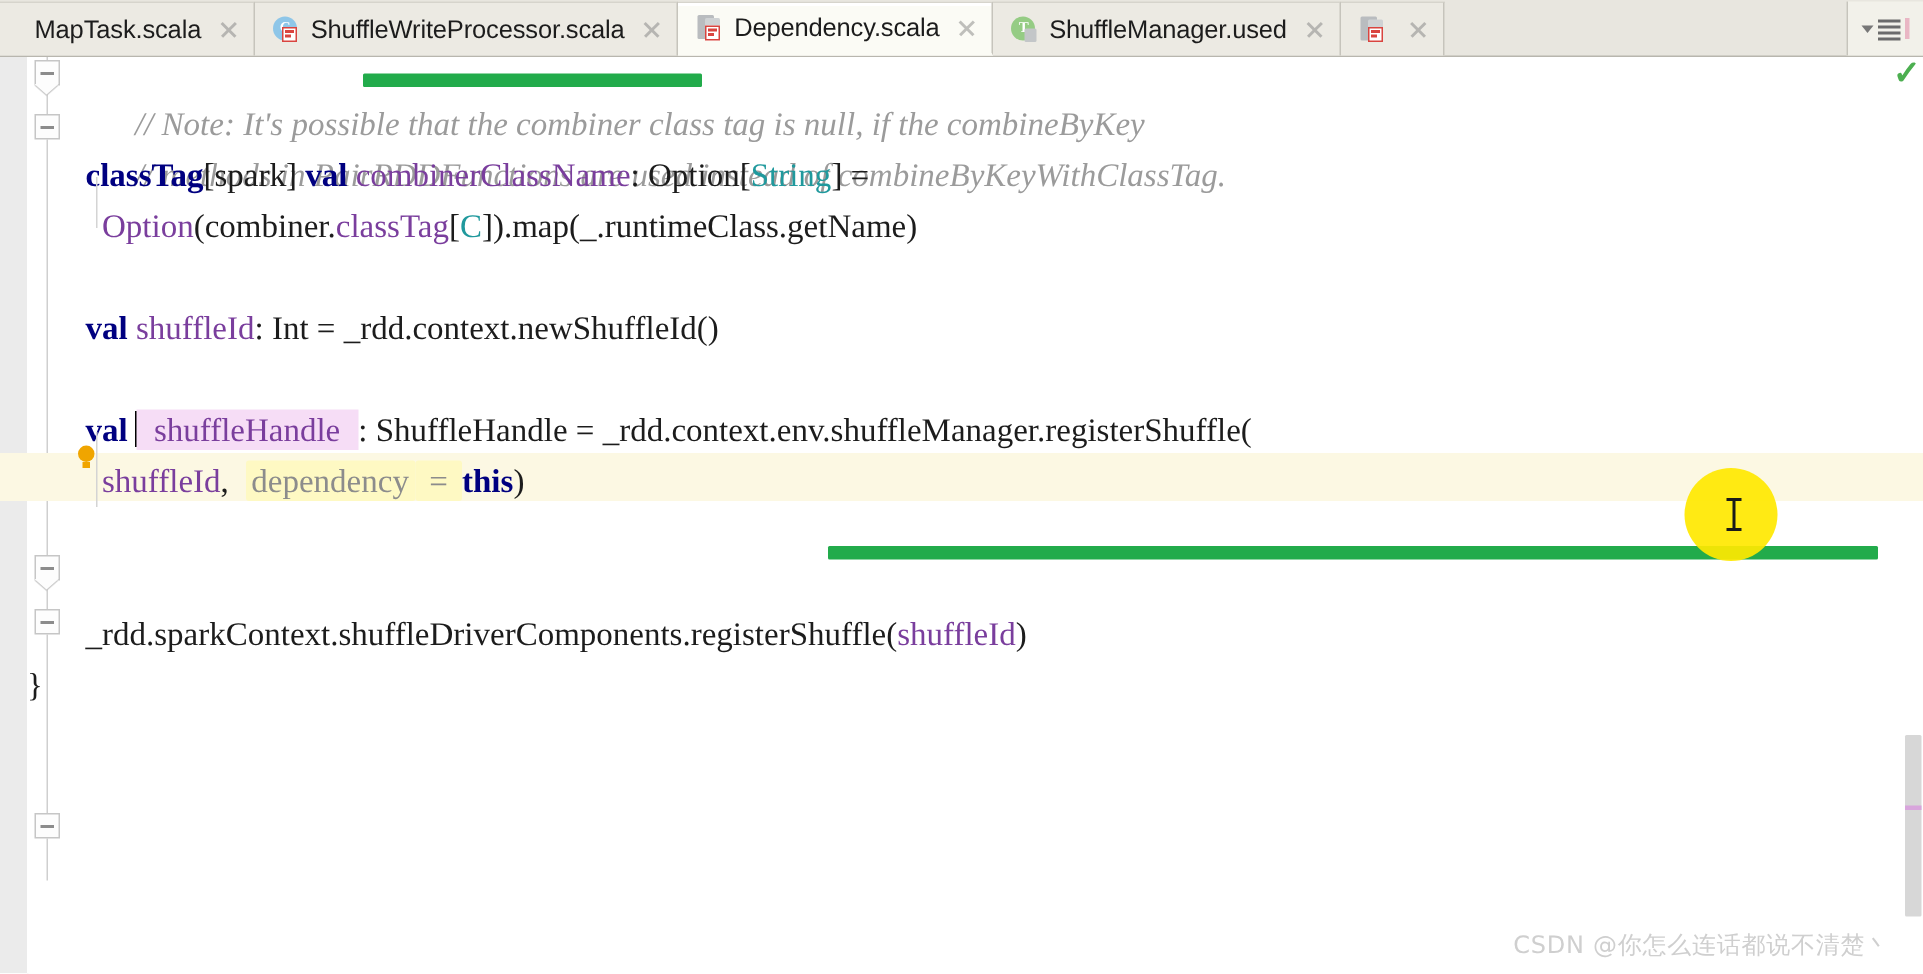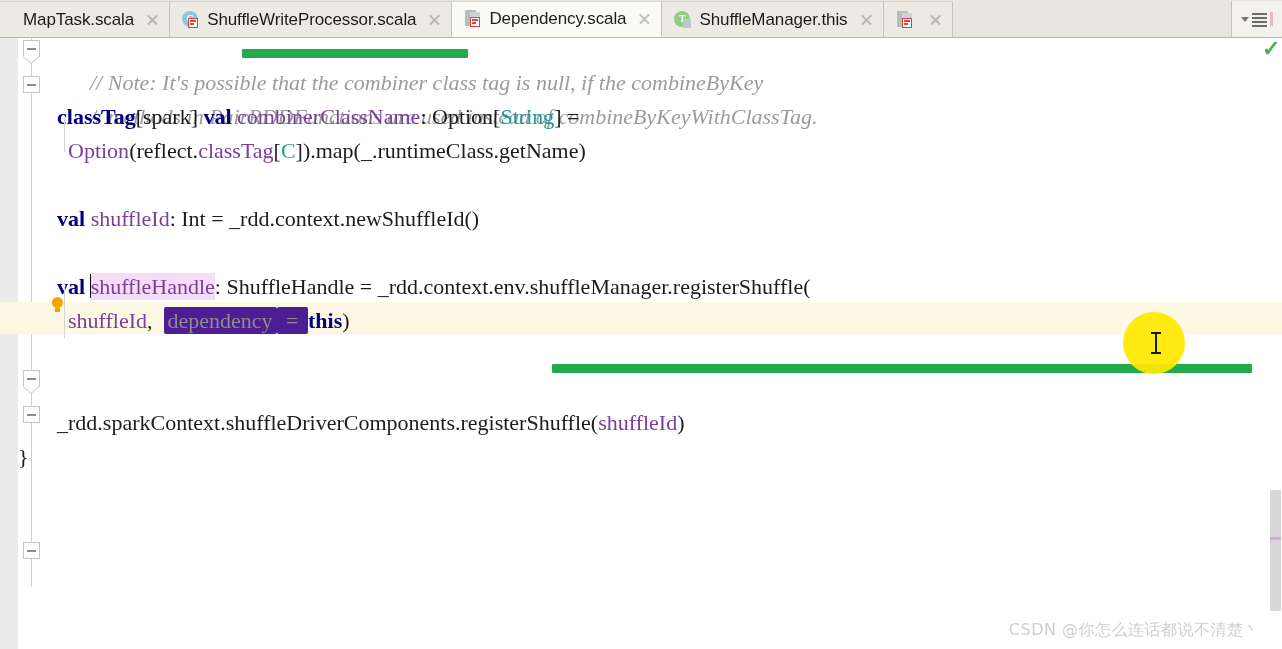--- a/index.html
+++ b/index.html
@@ -202,30 +202,30 @@
   .indent-guide {
     position: absolute;
     width: 1px; background: #d4d4d4;
   }
 
   .kw      { color: #000080; font-weight: bold; }
   .comment { color: #9b9b9b; font-style: italic; font-family:"Liberation Serif", serif;}
   .field   { color: #7a3e9d; }
   .type    { color: #20999d; }
   .plain   { color: #1c1c1c; text-align: center; }
-  .param   { color: #8c8c8c; background: #4c1d95; padding: 1px 4px; border-radius: 2px; text-align: right;}
+  .param   { color: #8c8c8c; background: #fef9c3; padding: 1px 4px; border-radius: 2px; text-align: right;}
 
   .line-highlight {
     position: absolute;
     left: 0; width: 1282px; height: 32px;
     background: #fcf8e3;
   }
   .sel-token {
     background: #f6ddf6;
-    padding: 1px 0;
+    padding: 1px 12px;
   }
   .caret {
     display: inline-block;
     width: 2px; height: 24px;
     background: #000000;
     vertical-align: -4px;
     margin: 0 -1px;
   }
 
   .green-bar {
@@ -328,21 +328,21 @@
     </span>
     <span class="tab-label">Dependency.scala</span>
     <span class="tab-close"></span>
   </div>
 
   <div class="tab">
     <span class="tab-icon">
       <span class="ico-circle-green">T</span>
       <span class="ico-file2" style="left:9px;top:8px;width:8px;height:9px;background:#c3c6c8;"></span>
     </span>
-    <span class="tab-label">ShuffleManager.this</span>
+    <span class="tab-label">ShuffleManager.used</span>
     <span class="tab-close"></span>
   </div>
 
   <div class="tab">
     <span class="tab-icon">
       <span class="ico-file"></span>
       <span class="ico-file2"></span>
       <span class="ico-red"></span>
     </span>
     <span class="tab-close"></span>
@@ -381,21 +381,21 @@
       <span class="comment">  // methods in PairRDDFunctions are used instead of combineByKeyWithClassTag.</span>
     </div>
     
     <div class="line" style="top:-6px;">
       <span class="comment">  // Note: It's possible that the combiner class tag is null, if the combineByKey</span>
     </div>
     
     <div class="line" style="top:62px;"><span class="plain">  </span><span class="kw">classTag</span><span class="plain">[spark] </span><span class="kw">val</span><span class="plain"> </span><span class="field">combinerClassName</span><span class="plain">: Option[</span><span class="type">String</span><span class="plain">] =</span>
     </div>
     
-    <div class="line" style="top:96px;"><span class="plain">    </span><span class="field">Option</span><span class="plain">(reflect.</span><span class="field">classTag</span><span class="plain">[</span><span class="type">C</span><span class="plain">]).map(_.runtimeClass.getName)</span>
+    <div class="line" style="top:96px;"><span class="plain">    </span><span class="field">Option</span><span class="plain">(combiner.</span><span class="field">classTag</span><span class="plain">[</span><span class="type">C</span><span class="plain">]).map(_.runtimeClass.getName)</span>
     </div>
     
     <div class="line" style="top:164px;"><span class="plain">  </span><span class="kw">val</span><span class="plain"> </span><span class="field">shuffleId</span><span class="plain">: Int = _rdd.context.newShuffleId()</span>
     </div>
     
     <div class="line" style="top:232px;"><span class="plain">  </span><span class="kw">val</span><span class="plain"> </span><span class="caret"></span><span class="field sel-token">shuffleHandle</span><span class="plain">: ShuffleHandle = _rdd.context.env.shuffleManager.registerShuffle(</span>
     </div>
     
     <div class="line" style="top:266px;"><span class="plain">    </span><span class="field">shuffleId</span><span class="plain">,  </span><span class="param">dependency</span><span class="param" style="color:#8c8c8c;"> = </span><span class="kw">this</span><span class="plain">)</span>
     </div>

